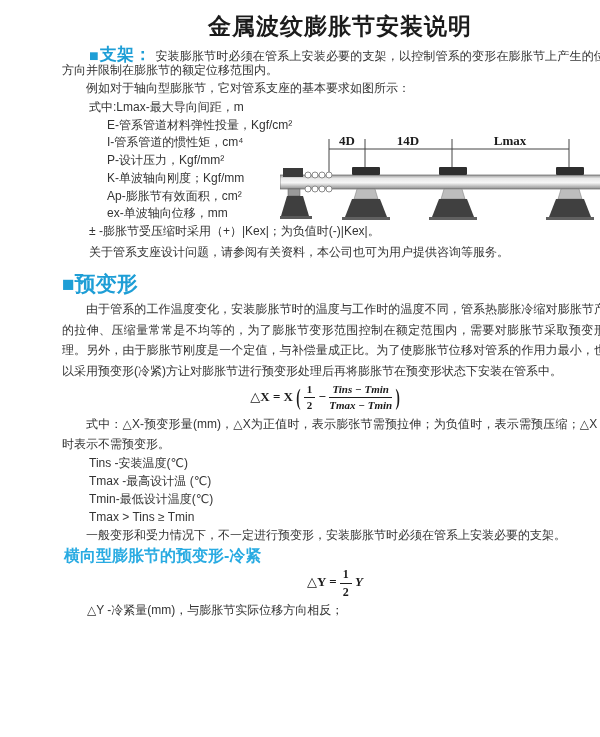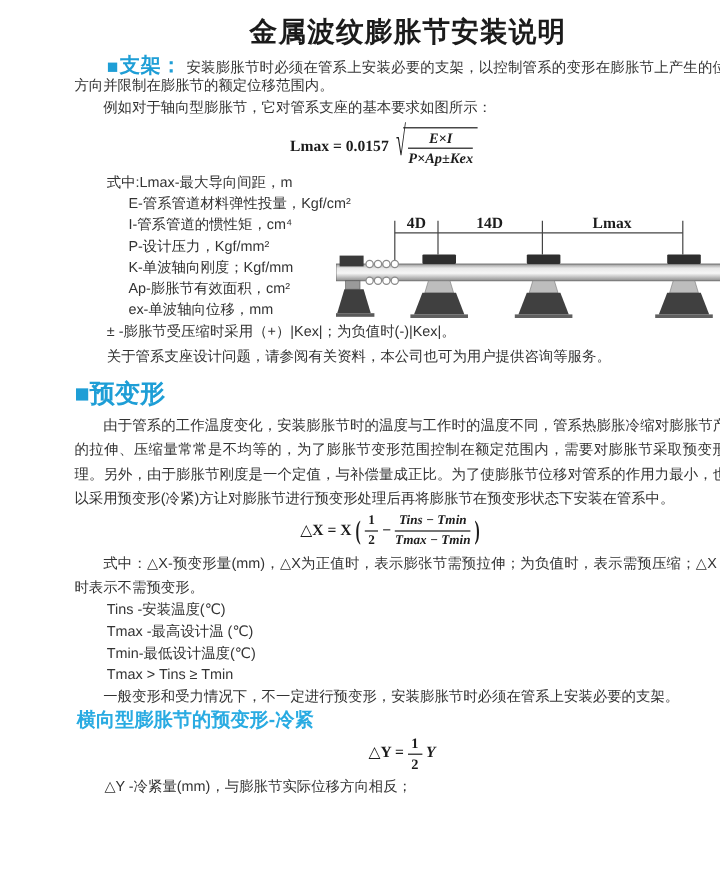--- a/index.html
+++ b/index.html
@@ -58,23 +58,20 @@
 <body>
 
 <div class="page">
 
   <h1>金属波纹膨胀节安装说明</h1>
 
   <p class="para first"><span class="marker">■</span><span class="sec-label">支架：</span><span>安装膨胀节时必须在管系上安装必要的支架，以控制管系的变形在膨胀节上产生的位移方向并限制在膨胀节的额定位移范围内。</span></p>
 
   <p class="para indent">例如对于轴向型膨胀节，它对管系支座的基本要求如图所示：</p>
 
-  <div class="formula f1">
-    <span>Lmax = 0.0157</span><span class="rad">√</span><span class="vinc"><span class="frac f-var"><span class="top">E×I</span><span class="bot">P×Ap±Kex</span></span></span>
-  </div>
 
   <div class="defs-wrap">
     <ul class="defs">
       <li class="flush">式中:Lmax-最大导向间距，m</li>
       <li>E-管系管道材料弹性投量，Kgf/cm²</li>
       <li>I-管系管道的惯性矩，cm⁴</li>
       <li>P-设计压力，Kgf/mm²</li>
       <li>K-单波轴向刚度；Kgf/mm</li>
       <li>Ap-膨胀节有效面积，cm²</li>
       <li>ex-单波轴向位移，mm</li>

